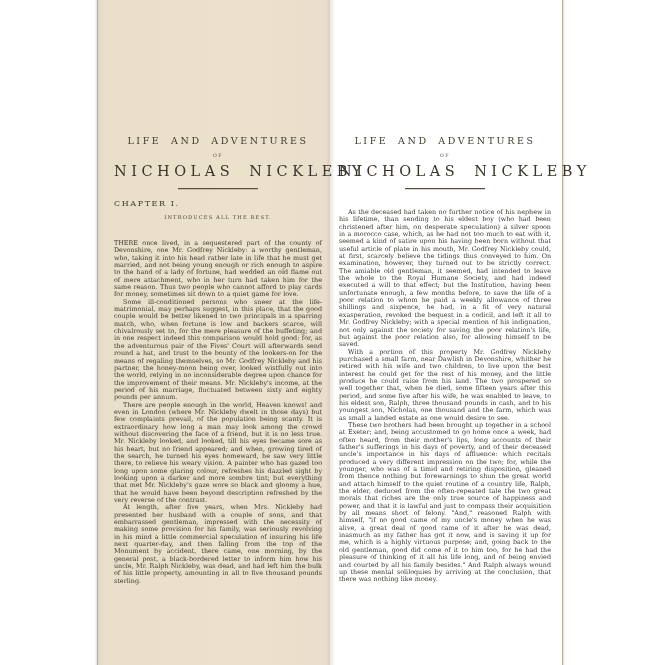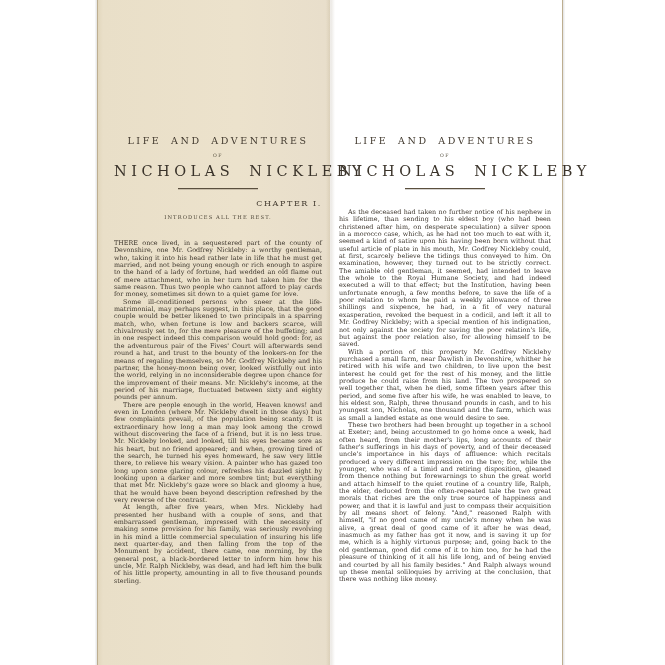--- a/index.html
+++ b/index.html
@@ -76,21 +76,21 @@
   }
   .title-rule {
     width: 80px;
     height: 1px;
     background: #5a4f3e;
     border: 0;
     margin: 9px auto 0 auto;
     box-shadow: 0 1px 0 rgba(90,79,62,0.25);
   }
   .chapter-heading {
-    text-align: right;
+    text-align: left;
     font-size: 8px;
     letter-spacing: 1.6px;
     margin-top: 10px;
     color: #41392e;
   }
   .chapter-subtitle {
     text-align: center;
     font-size: 5.2px;
     letter-spacing: 1.1px;
     margin-top: 6px;

